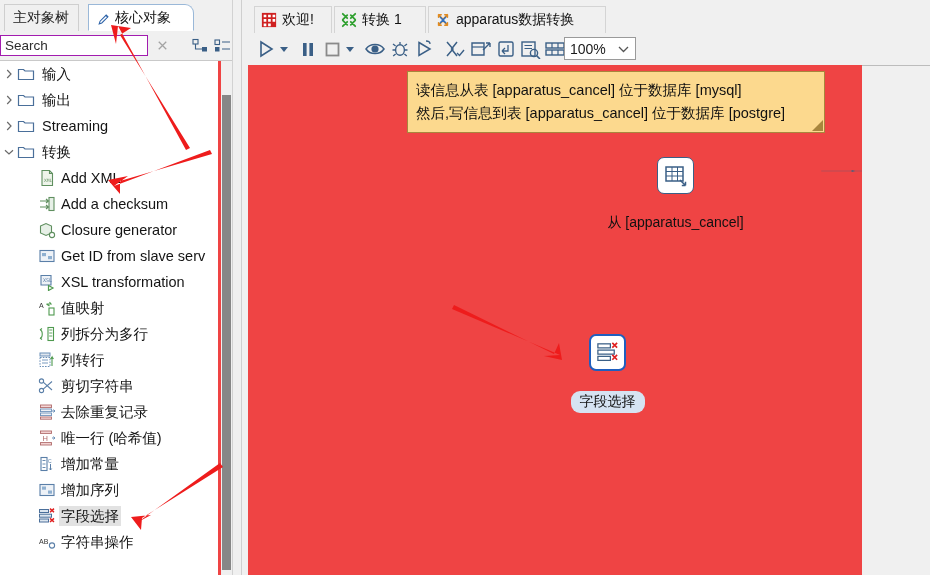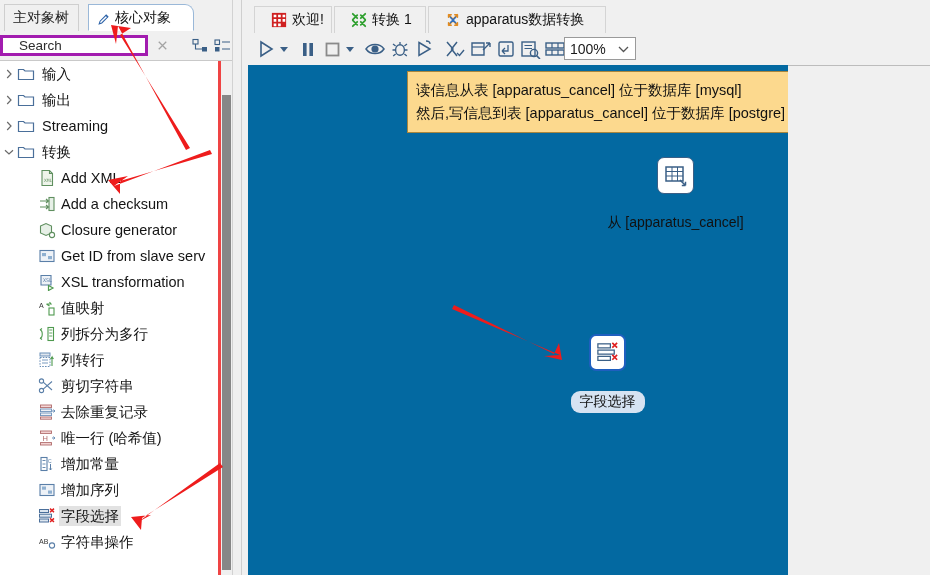--- a/index.html
+++ b/index.html
@@ -47,23 +47,23 @@
   }
   .vtab .pencil{display:inline-block;width:14px;height:14px;position:relative;top:1px;}
 
   
   #search-row{
     position:absolute;left:0;top:32px;width:247px;height:28px;
     background:#f0f0f0;border-bottom:1px solid #c9c9c9;
   }
   #search-input{
     position:absolute;left:0;top:3px;width:148px;height:21px;
-    border:3px solid #a21caf;background:#fff;
+    border:1px solid #a21caf;background:#fff;
     font-family:"Liberation Sans",sans-serif;font-size:13.5px;color:#111;
-    padding:0 16px;box-sizing:border-box;outline:none;
+    padding:0 4px;box-sizing:border-box;outline:none;
   }
   #search-input::placeholder{color:#2d2d2d;opacity:1;}
   #clear-icon{
     position:absolute;left:155px;top:6px;width:15px;height:15px;color:#9a9a9a;
     font-size:15px;line-height:15px;text-align:center;
   }
   .hdr-icon{position:absolute;top:6px;width:17px;height:16px;}
   #icon-tree{left:192px;}
   #icon-flat{left:214px;}
 
@@ -118,21 +118,21 @@
     background:#f0f0f0;
   }
   #tabbar{
     position:absolute;left:0;top:0;width:682px;height:33px;
     background:#f0f0f0;
     border-bottom:1px solid #bcbcbc;
   }
   .etab{
     position:absolute;top:6px;height:27px;
     display:flex;align-items:center;gap:5px;
-    padding:0 16px;box-sizing:border-box;
+    padding:0 6px;box-sizing:border-box;
     font-size:14px;white-space:nowrap;color:#111;
   }
   .etab.inact{
     background:#f0f0f0;border:1px solid #d4d4d4;border-bottom:none;
   }
   .etab.act{
     background:#ffffff;
     border:1px solid #9ab8d8;border-bottom:1px solid #ffffff;
     border-top-right-radius:10px;
     font-weight:bold;
@@ -151,22 +151,22 @@
     position:absolute;left:316px;top:4px;width:72px;height:23px;
     background:#fff;border:1px solid #9a9a9a;
     display:flex;align-items:center;
     box-sizing:border-box;
   }
   #zoom-value{font-size:14px;color:#1a1a1a;padding-left:5px;}
   #zoom-caret{position:absolute;right:5px;top:4px;width:13px;height:13px;color:#555;}
 
   
   #canvas{
-    position:absolute;left:0;top:65px;width:540px;height:510px;
-    background:#0369a1;
+    position:absolute;left:0;top:65px;width:614px;height:510px;
+    background:#ef4444;
     overflow:hidden;
   }
   
   #note{
     position:absolute;left:159px;top:6px;width:418px;height:62px;
     background:#fcd98e;border:1px solid #a8863d;
     box-sizing:border-box;
     padding:7px 8px 0 8px;
   }
   #note .nline{

